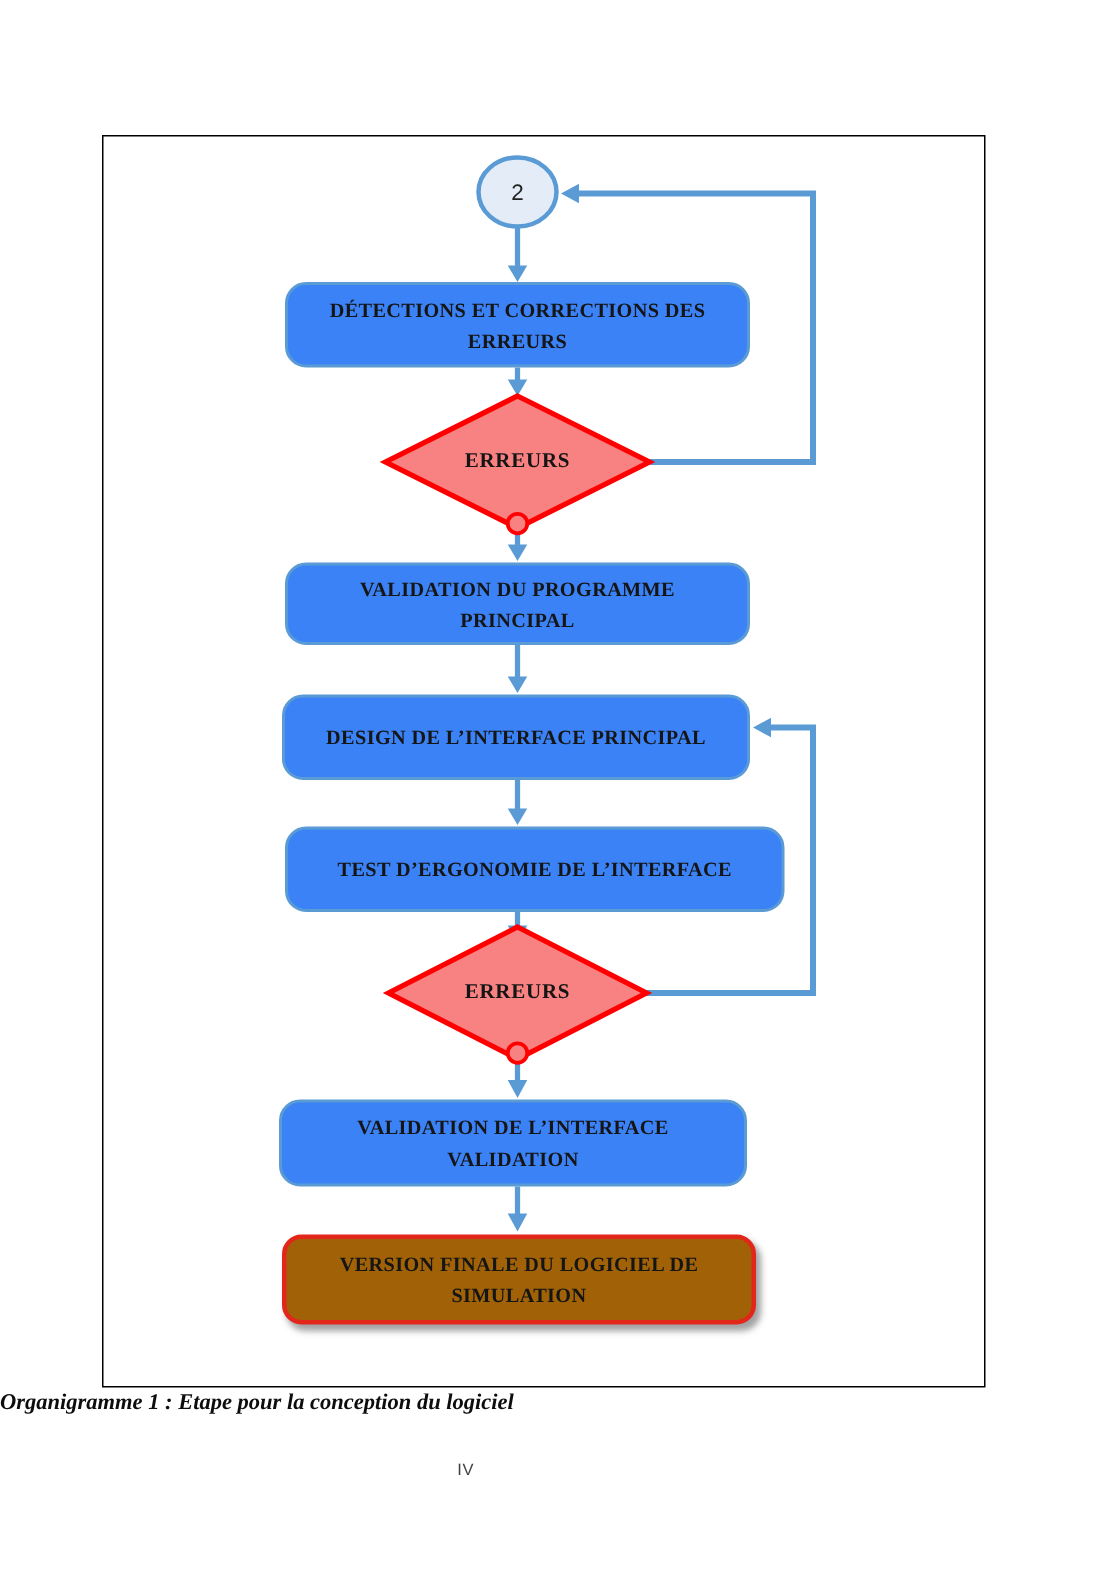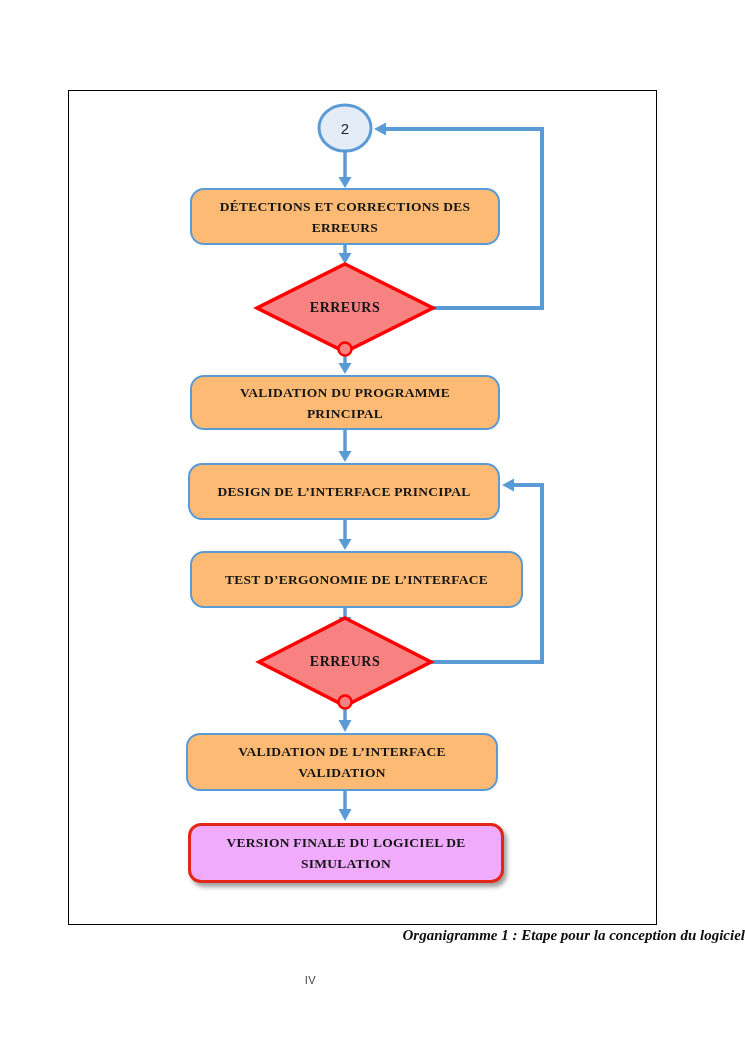--- a/index.html
+++ b/index.html
@@ -41,26 +41,26 @@
     align-items: center;
     justify-content: center;
     text-align: center;
     font-weight: bold;
     font-size: 13.5px;
     line-height: 21px;
     letter-spacing: 0.25px;
     color: #151515;
   }
   .process {
-    background: #fdba74;
+    background: #3b82f6;
     border: 2.5px solid #5b9bd5;
     border-radius: 14px;
   }
   .final {
-    background: #f0abfc;
+    background: #a16207;
     border: 3px solid #e3261a;
     border-radius: 13px;
     box-shadow: 3px 4px 4px rgba(110,110,110,0.65);
   }
   .overlay-label {
     position: absolute;
     display: flex;
     align-items: center;
     justify-content: center;
     text-align: center;
@@ -76,21 +76,21 @@
     font-family: "Liberation Sans", sans-serif;
     font-weight: normal;
     font-size: 15px;
     color: #222222;
   }
   .caption {
     position: absolute;
     left: 0;
     top: 927px;
     width: 745px;
-    text-align: right;
+    text-align: left;
     font-family: "Liberation Serif", serif;
     font-weight: bold;
     font-style: italic;
     font-size: 15px;
     color: #0d0d0d;
   }
   .page-number {
     position: absolute;
     left: 0;
     top: 974px;

